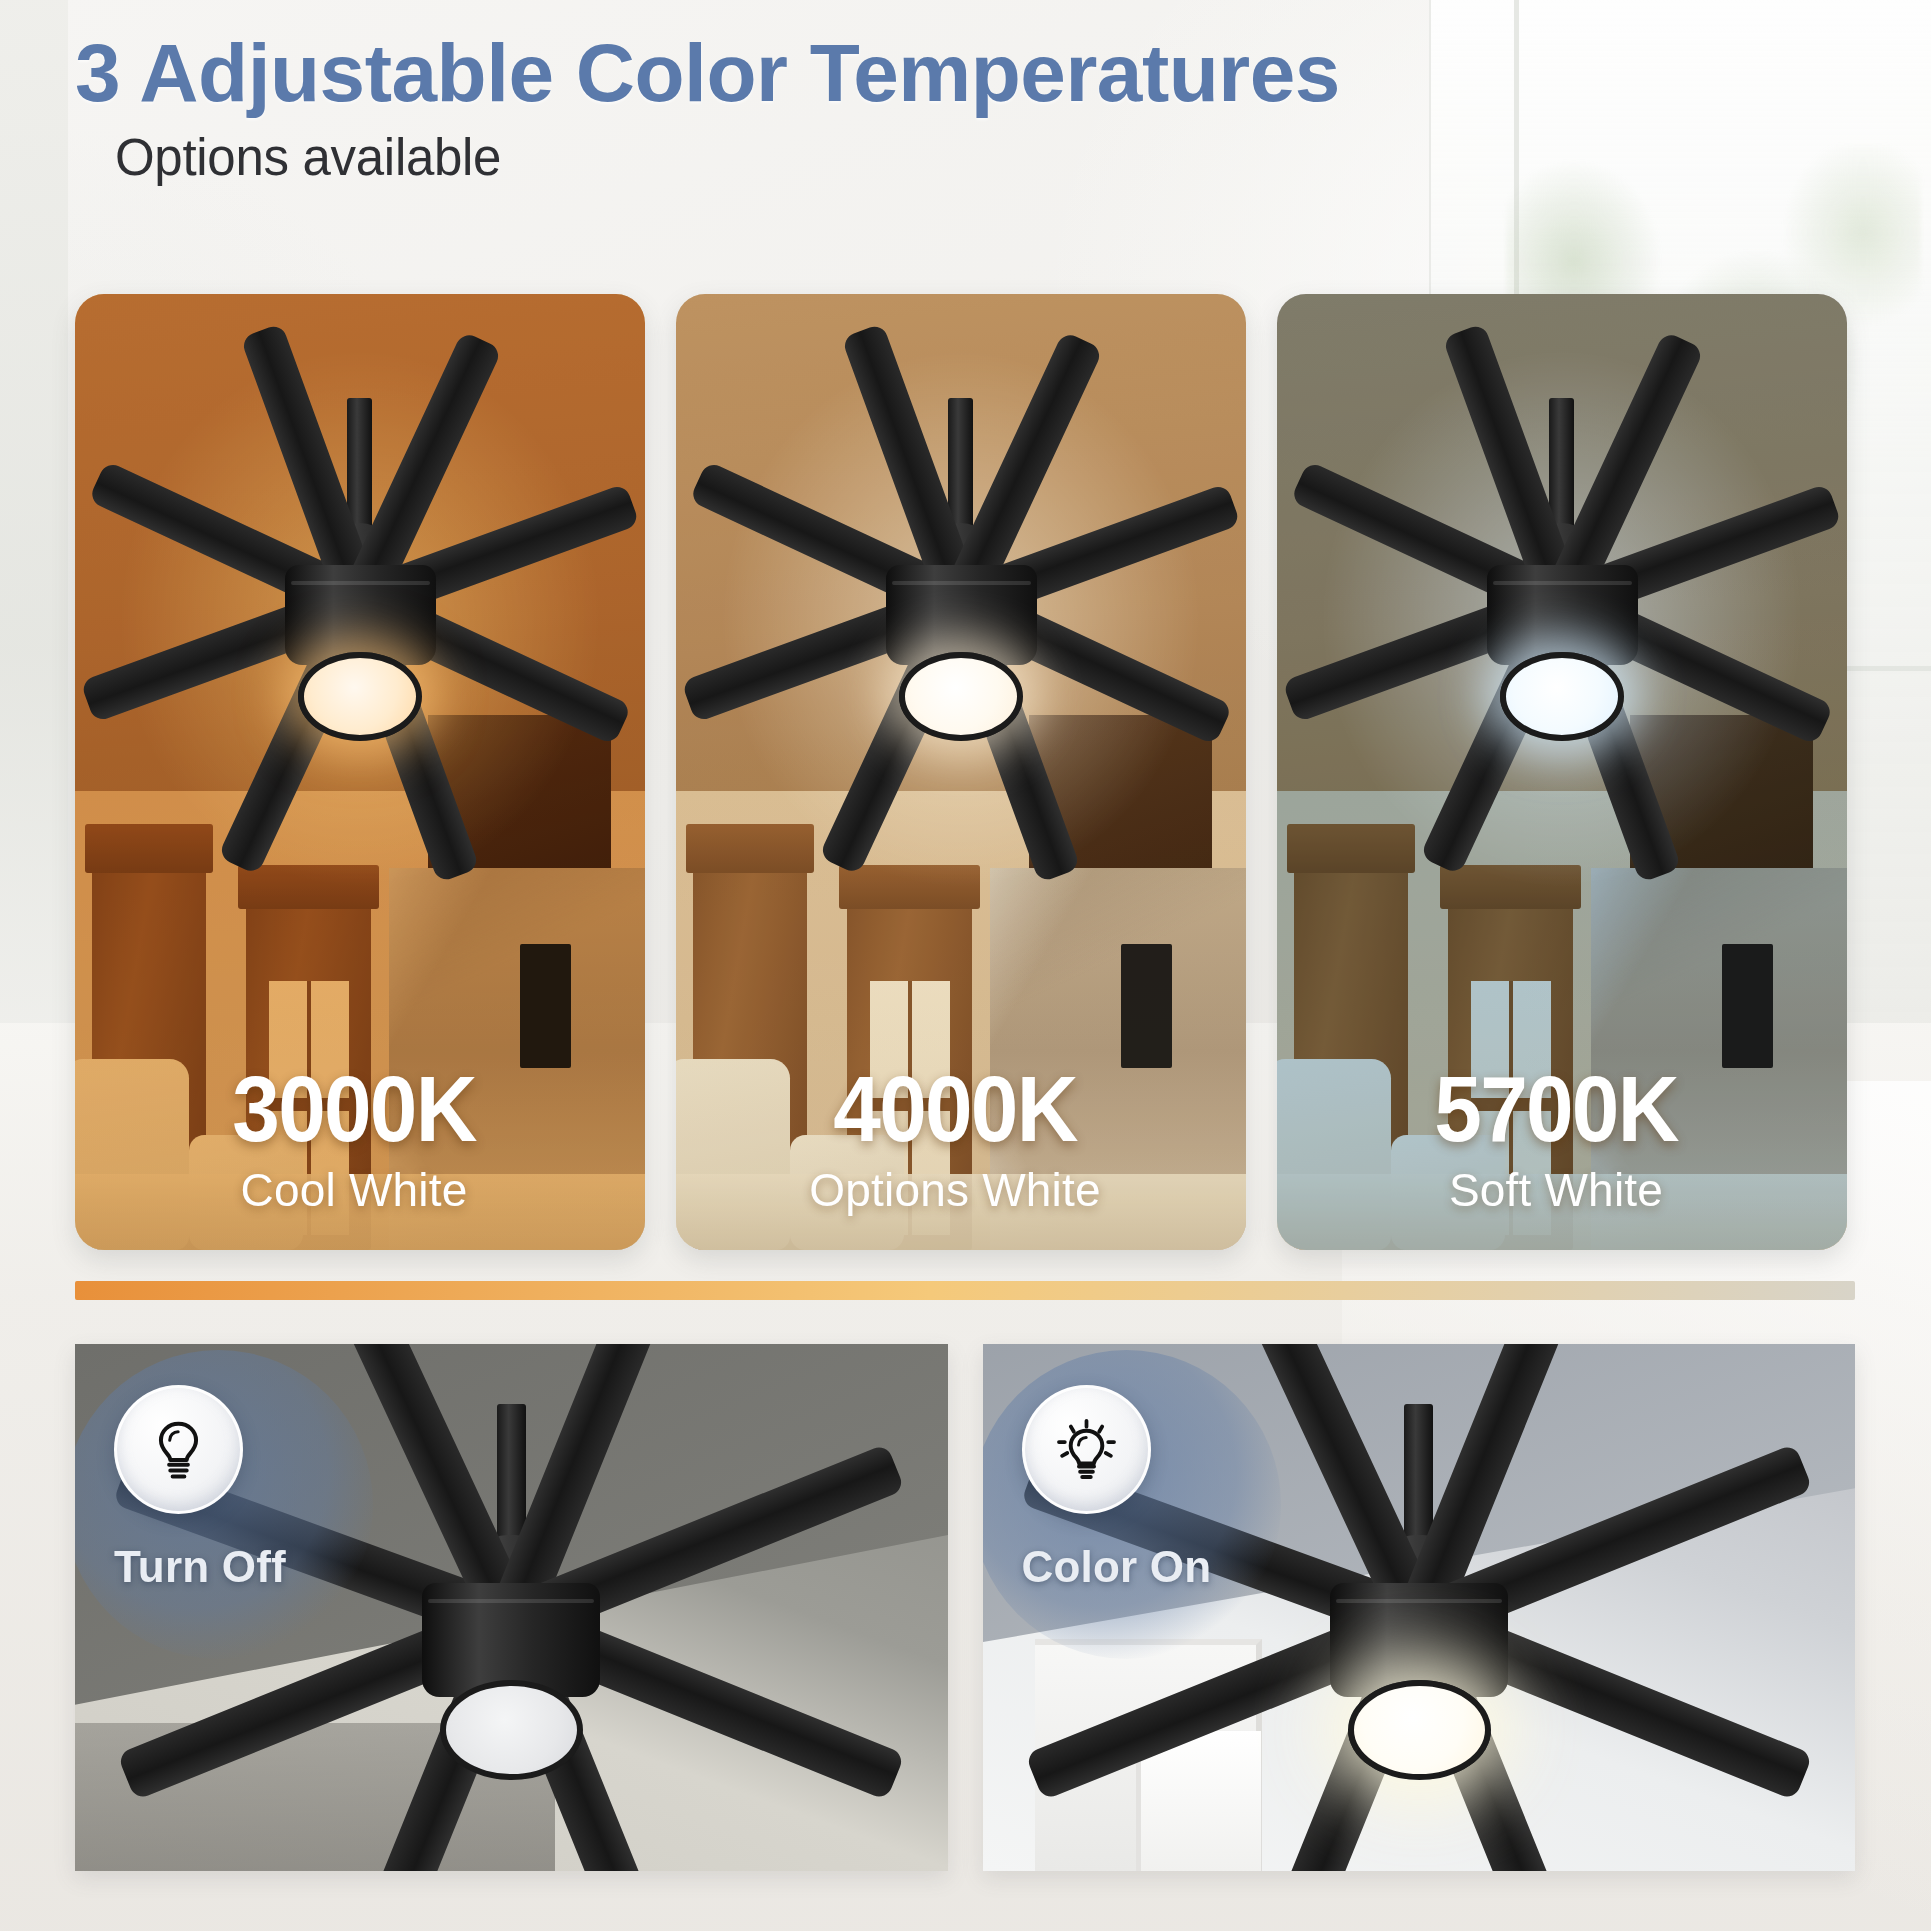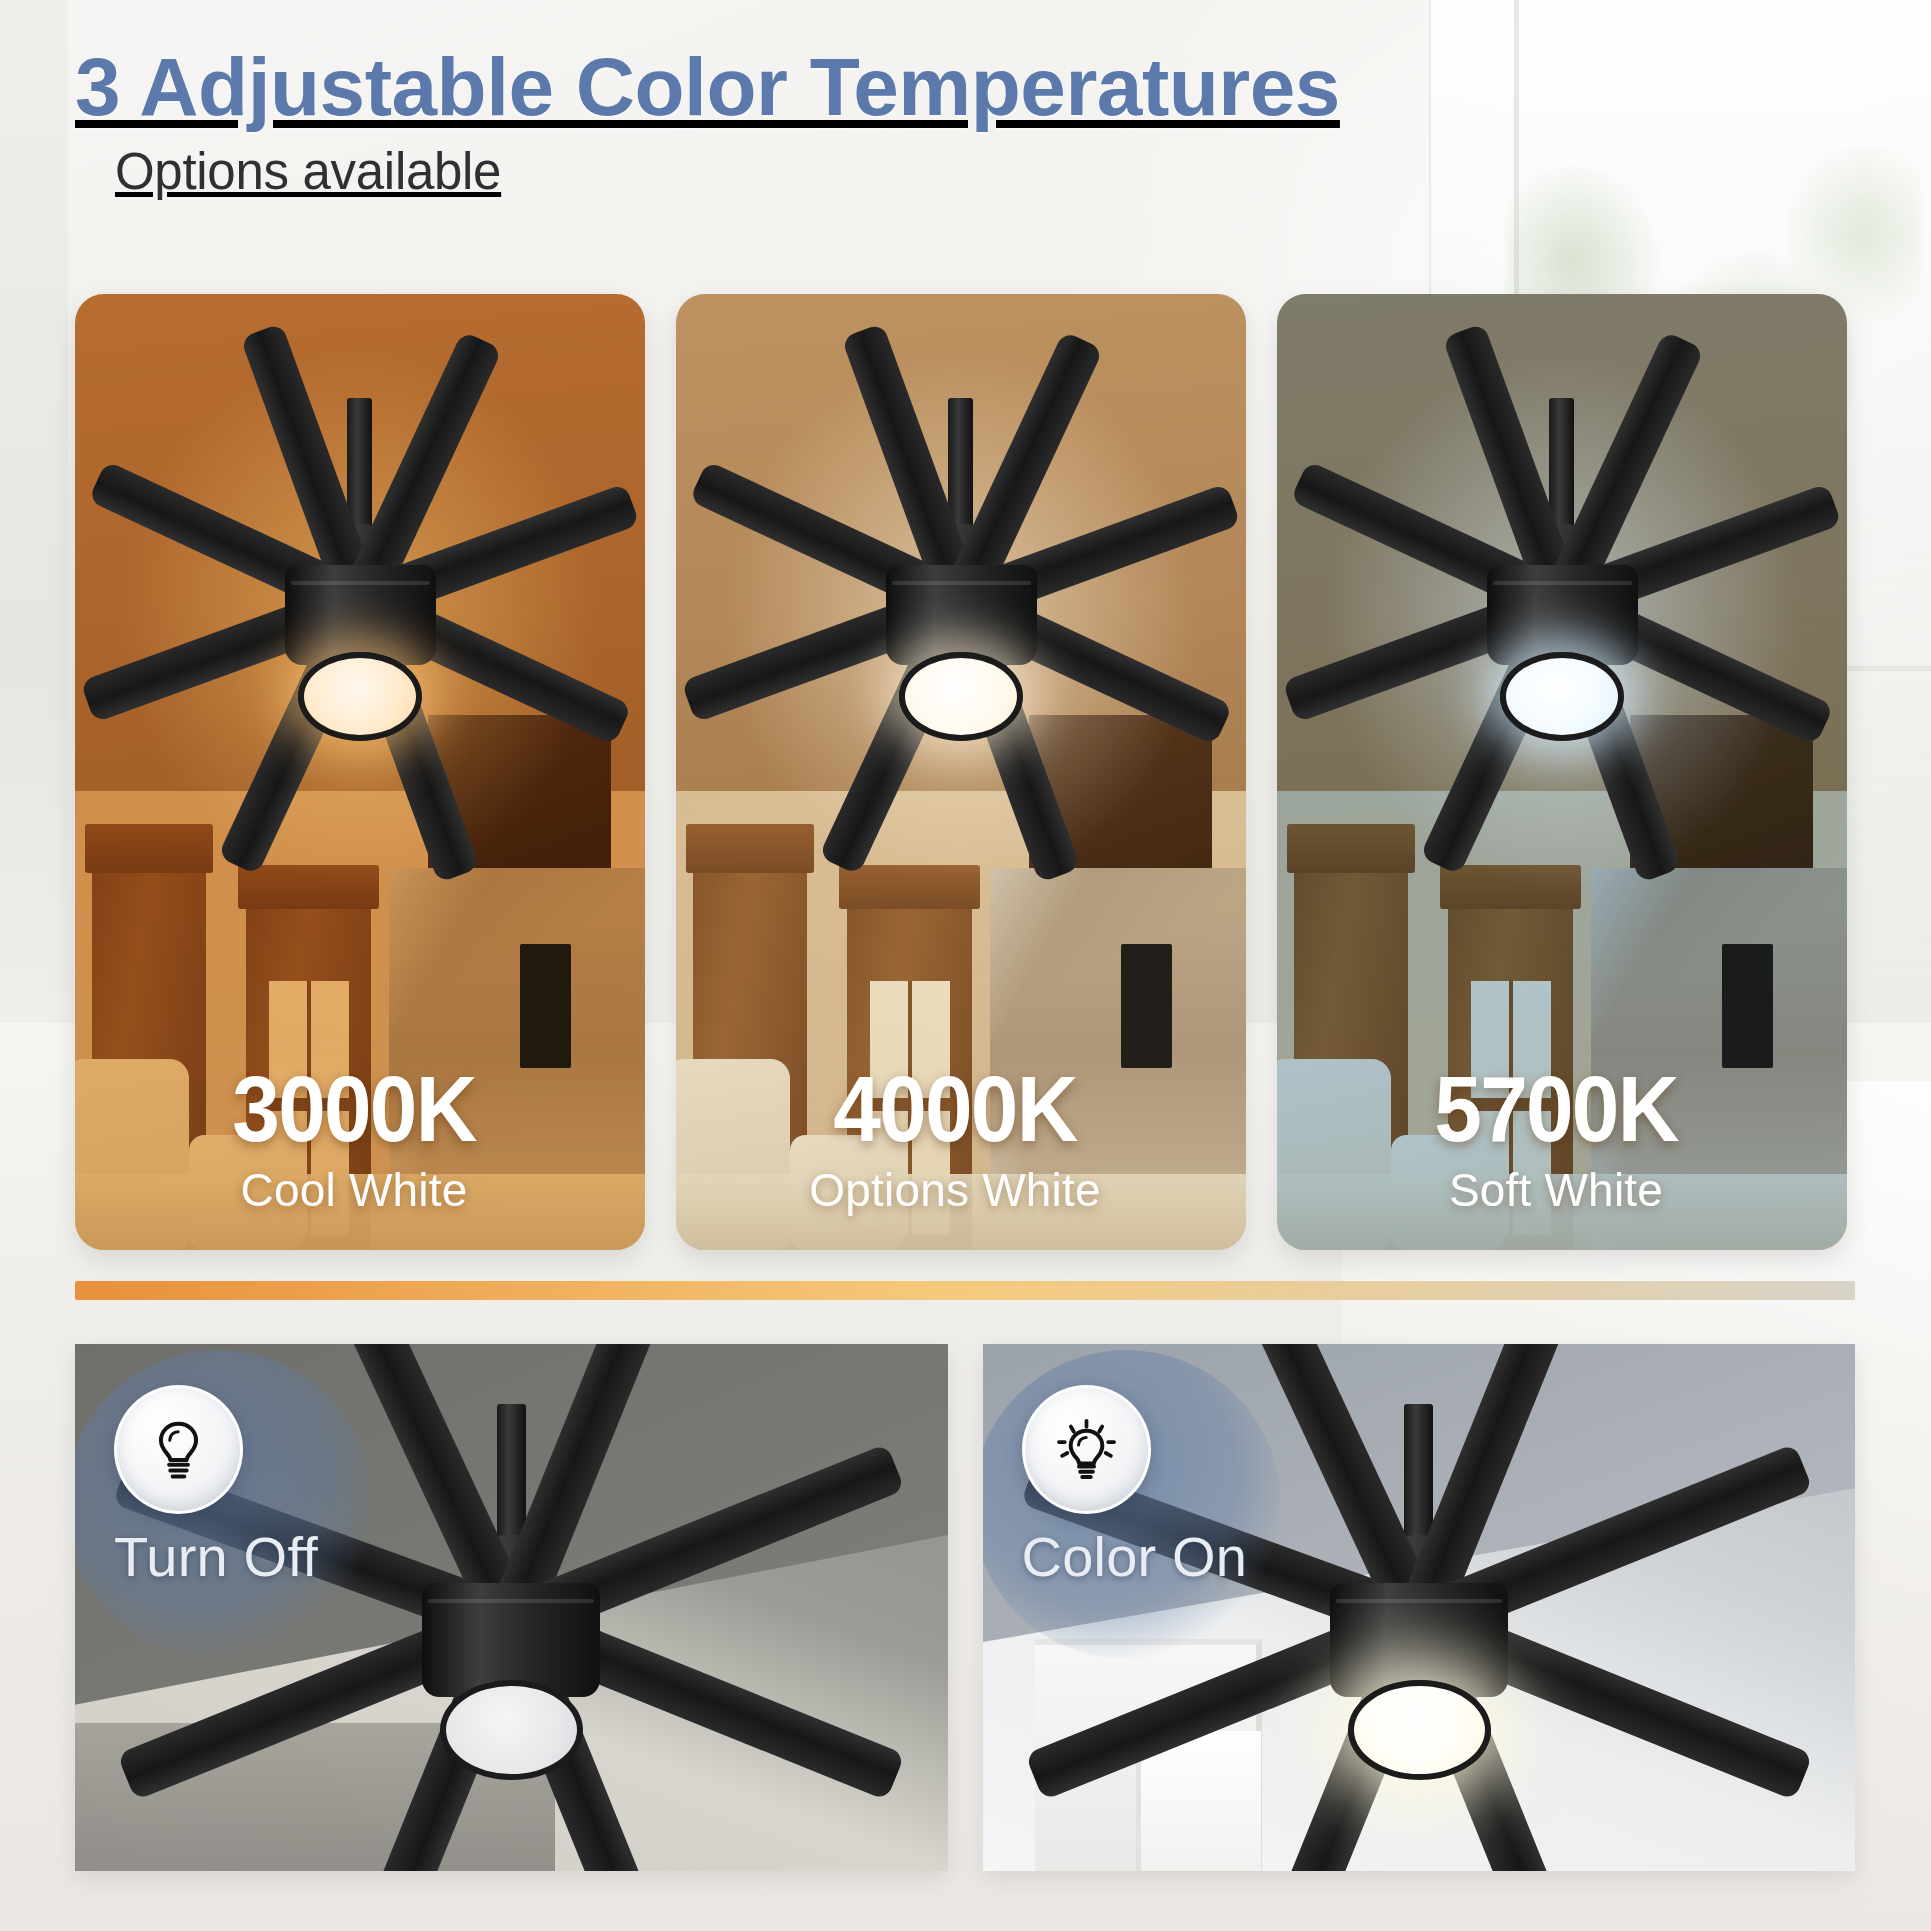--- a/index.html
+++ b/index.html
@@ -68,23 +68,22 @@
   .bg-floor::before {
     content: "";
     position: absolute;
     left: 1342px; top: 58px; width: 589px; height: 850px;
     background: linear-gradient(200deg, rgba(255,255,255,0.85) 0%, rgba(246,244,240,0.4) 50%, rgba(255,255,255,0) 80%);
   }
 
   
   .header {
     position: absolute;
-    left: 75px; top: 44px; width: 1545px;
+    left: 75px; top: 30px; width: 1545px;
     z-index: 5;
-    text-decoration: underline;
   }
   .page-title {
     font-size: 82px;
     font-weight: bold;
     letter-spacing: -0.5px;
     color: #5b7aab;
     line-height: 1.05;
     white-space: nowrap;
     text-shadow: 0 1.9px 2.9px rgba(255,255,255,0.65);
   }
@@ -380,23 +379,23 @@
     border-radius: 50%;
     background: radial-gradient(circle at 36% 30%, #ffffff 0%, #f3f4f6 58%, #dfe2e7 100%);
     border: 3.9px solid rgba(255,255,255,0.85);
     box-shadow: 0 5.8px 17.4px rgba(40,50,70,0.28), inset 0 -5.8px 13.5px rgba(160,170,190,0.35);
     display: flex;
     align-items: center;
     justify-content: center;
   }
   .badge-circle svg { width: 75px; height: 75px; display: block; }
   .badge-text {
-    margin-top: 10px;
-    font-size: 56px;
-    font-weight: normal;
+    margin-top: 28px;
+    font-size: 44px;
+    font-weight: bold;
     color: #e9edf3;
     letter-spacing: 0.2px;
     text-shadow: 0 1.9px 6.8px rgba(40,55,80,0.5);
     white-space: nowrap;
   }
 </style>
 </head>
 <body>
 
 <div class="page-bg">

